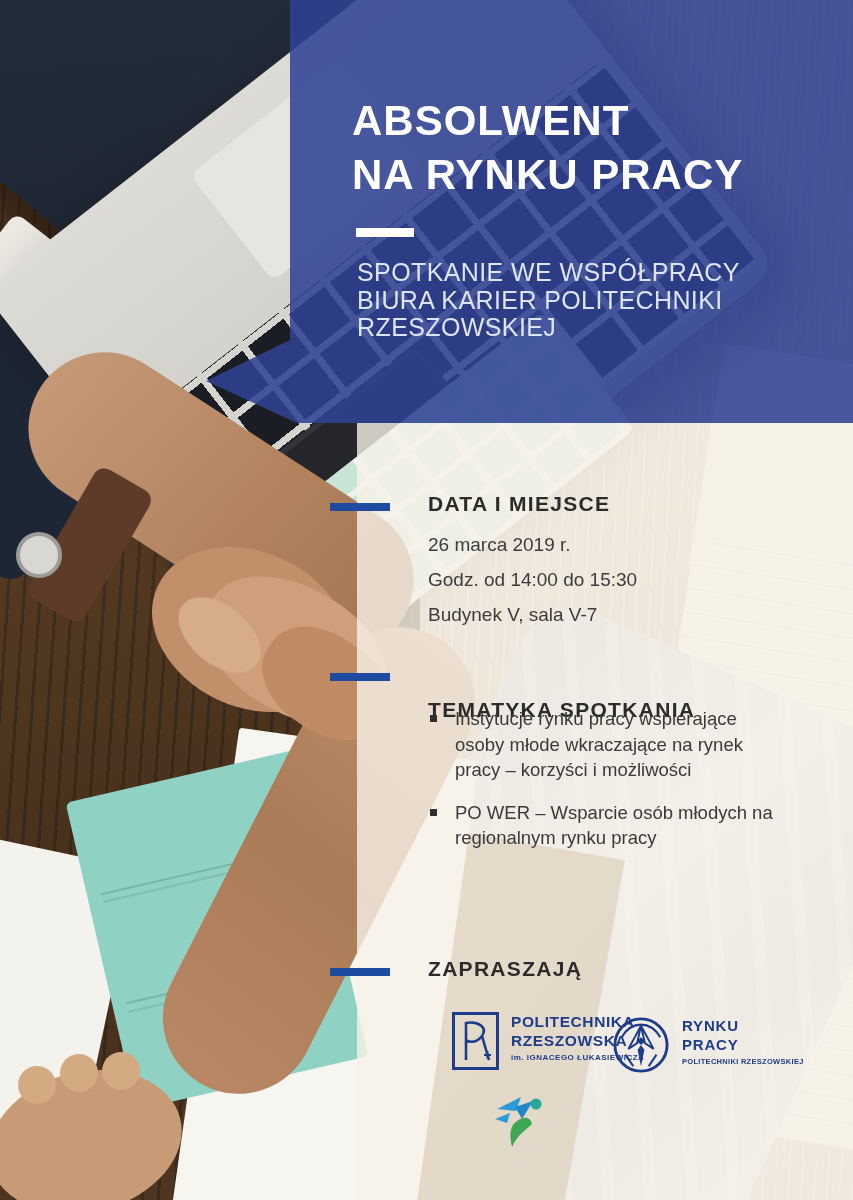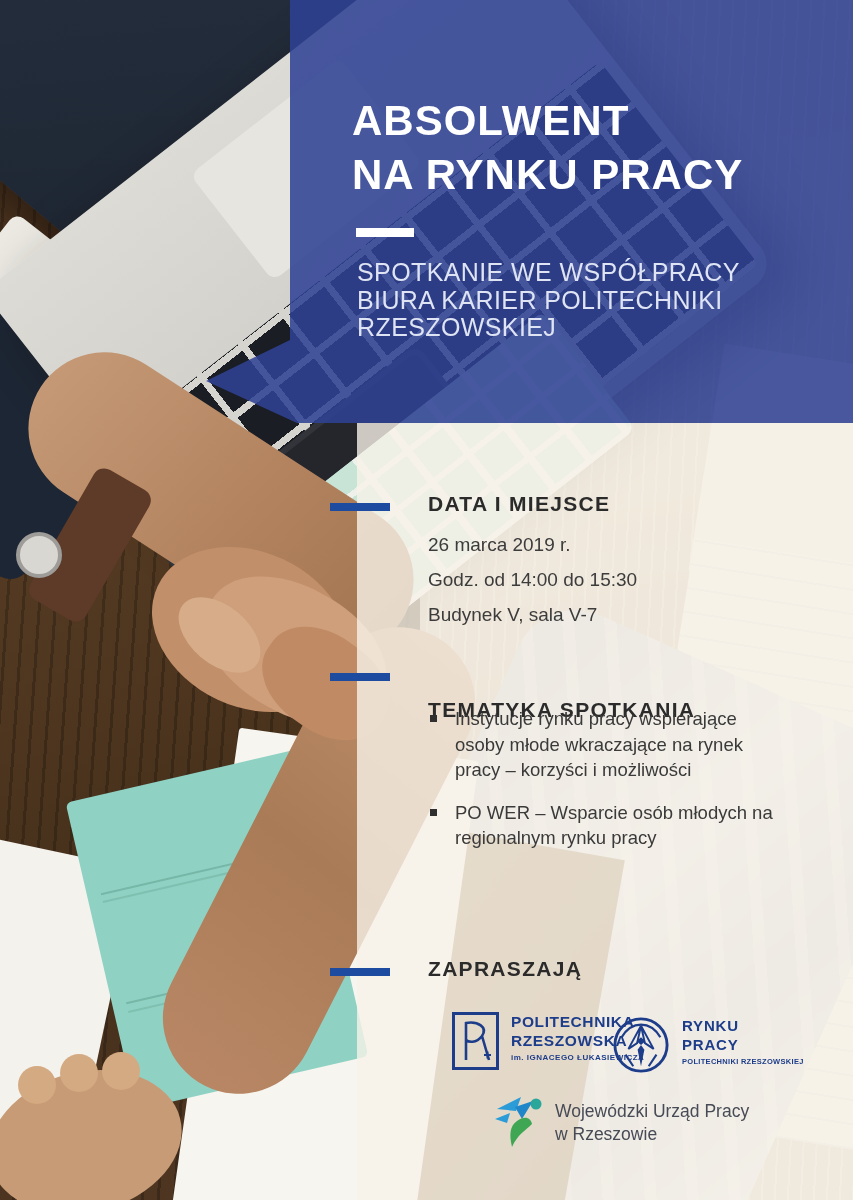--- a/index.html
+++ b/index.html
@@ -249,19 +249,15 @@
   <div class="layer wup-logo">
     <div class="wup-mark">
       <svg width="50" height="60" viewBox="0 0 50 60">
         <polygon points="2,16 26,4 21,18" fill="#2b9cd8"></polygon>
         <polygon points="0,26 15,20 12,30" fill="#2b9cd8"></polygon>
         <polygon points="20,14 38,8 27,26" fill="#1f86c9"></polygon>
         <circle cx="41" cy="11" r="5.5" fill="#2aa79b"></circle>
         <path d="M22 28 C30 22 36 25 37 31 C30 38 23 41 17 54 C14 41 15 33 22 28 Z" fill="#3fa654"></path>
       </svg>
     </div>
-    <div class="wup-text">
-      <div>Wojewódzki Urząd Pracy</div>
-      <div>w Rzeszowie</div>
-    </div>
   </div>
 
 </div>
 
 </body></html>

